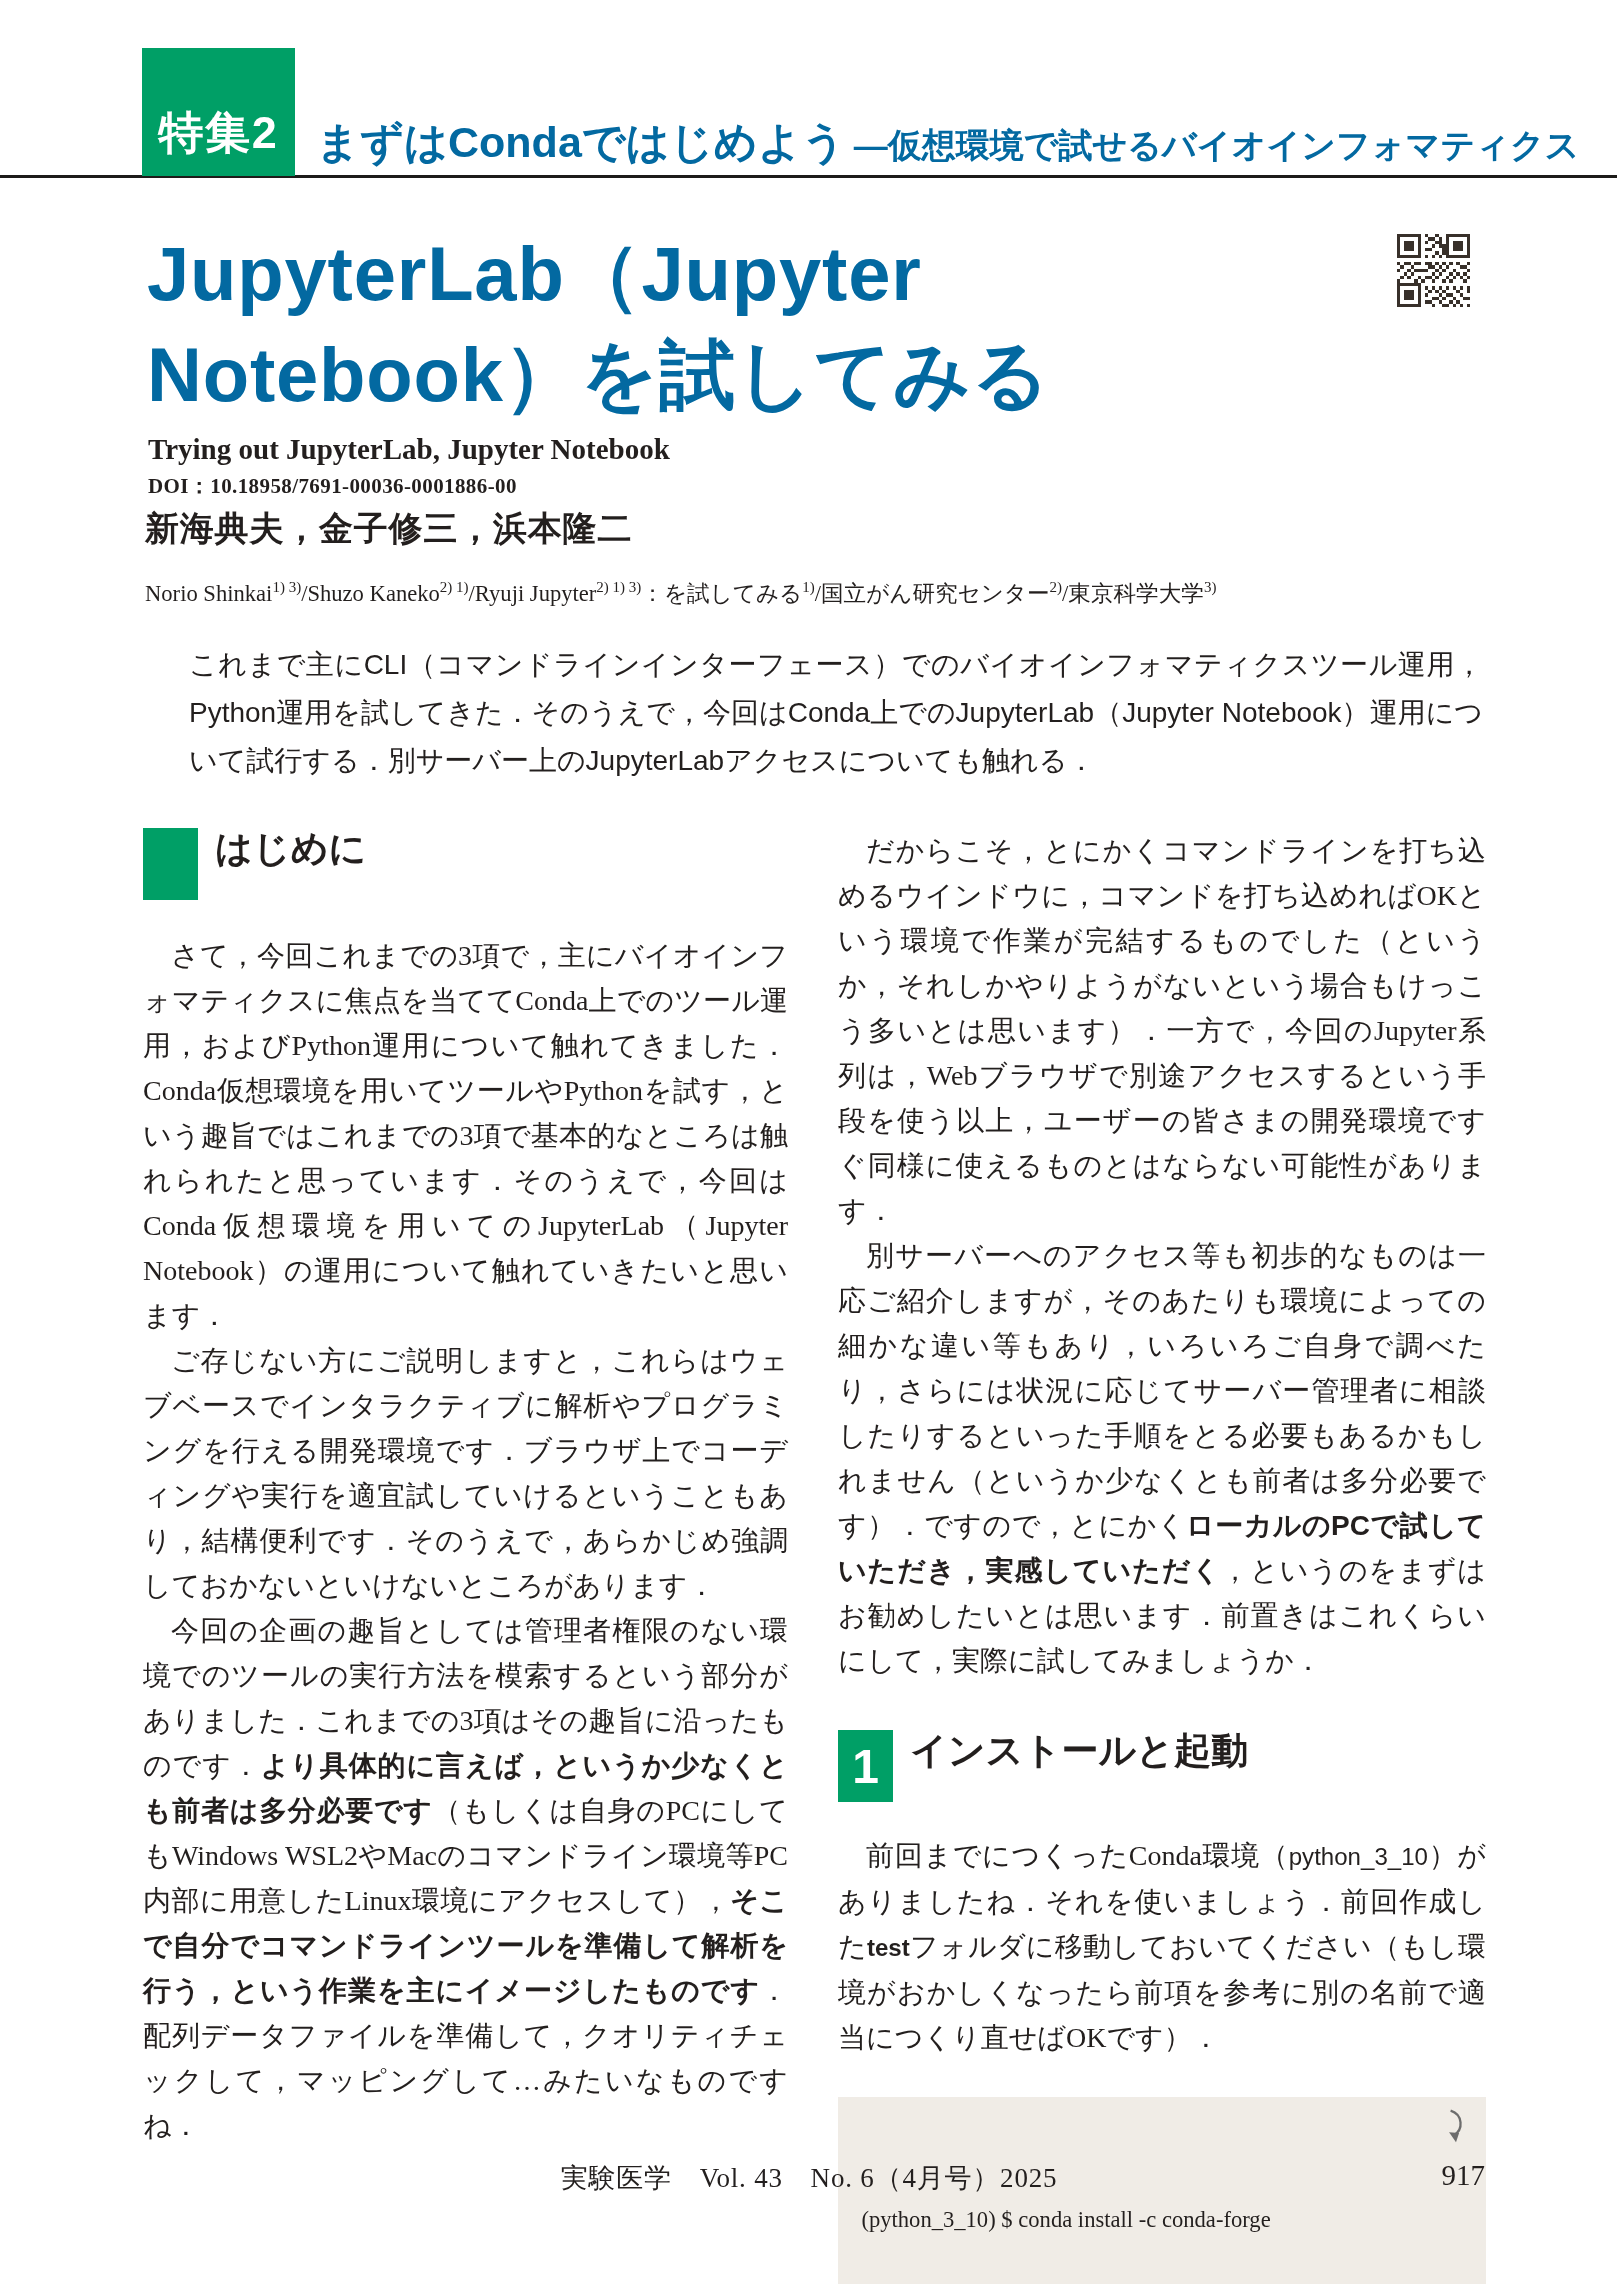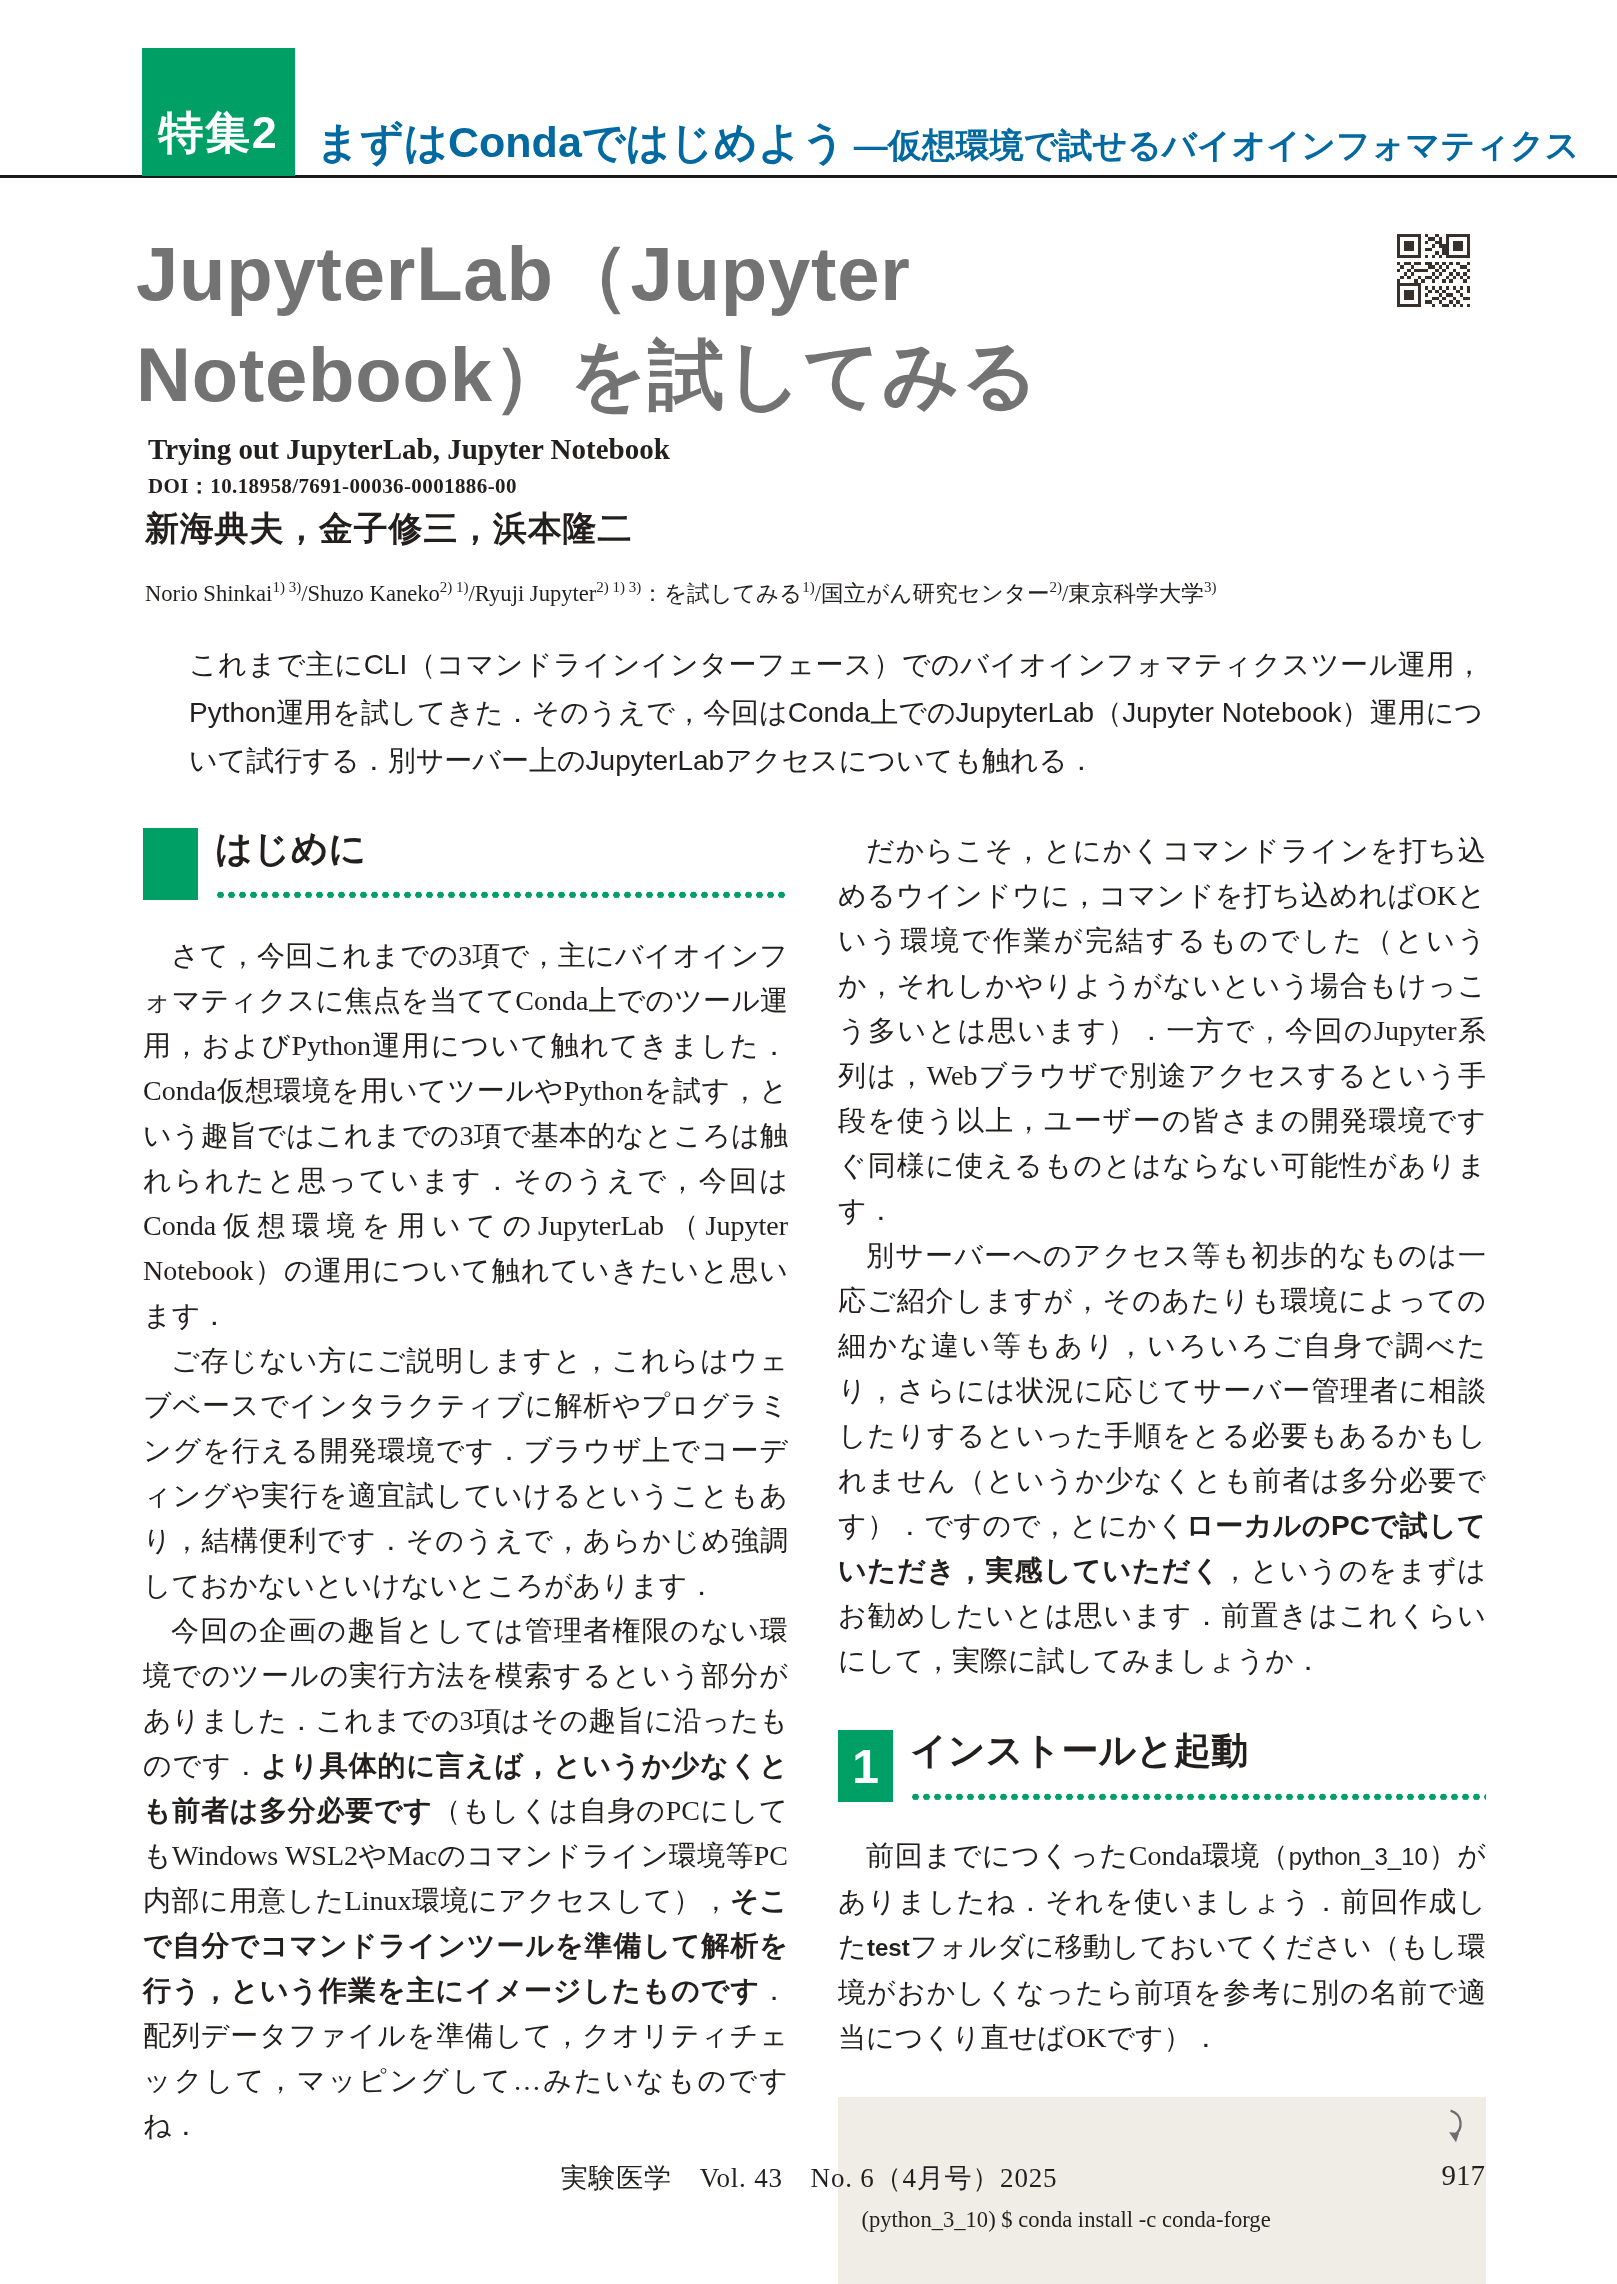--- a/index.html
+++ b/index.html
@@ -22,22 +22,22 @@
   }
   .feature-head {
     position:absolute; left:316px; top:114px; white-space:nowrap;
     display:flex; align-items:baseline; gap:7.8px; color:#0369a1; font-weight:bold;
   }
   .feature-head .ft-main { font-size:43px; }
   .feature-head .ft-sub  { font-size:34px; }
 
   
   .main-title {
-    position:absolute; left:136px; top:223px; font-weight:bold;
-    font-size:76px; line-height:101px; letter-spacing:0.8px; color:#737373;
+    position:absolute; left:147px; top:223px; font-weight:bold;
+    font-size:76px; line-height:101px; letter-spacing:0.8px; color:#0369a1;
   }
   .qr { position:absolute; left:1397px; top:234px; width:73px; height:73px; }
   .subtitle-en { position:absolute; left:148px; top:433px; font-weight:bold; font-size:29px; }
   .doi-line    { position:absolute; left:148px; top:472px; font-weight:bold; font-size:21px; letter-spacing:0.4px; }
 
   .authors-ja { position:absolute; left:145px; top:506px; font-weight:bold; font-size:34px; letter-spacing:0.8px; }
   .affiliation { position:absolute; left:145px; top:578px; font-size:22.6px; white-space:nowrap; }
   .affiliation sup { font-size:15px; }
 
   
@@ -57,21 +57,21 @@
 
   
   .sec { display:flex; gap:17px; }
   .sec.first { margin-bottom:33px; }
   .sec.numbered { margin-top:47px; margin-bottom:31px; }
   .sec-box {
     flex:none; width:55px; height:72px; background:#009f66;
     color:#ffffff; font-weight:bold; font-size:48px;
     display:flex; align-items:center; justify-content:center;
   }
-  .sec-body { flex:1; display:flex; flex-direction:column; justify-content:space-between; padding-bottom:1.6px; }
+  .sec-body { flex:1; display:flex; flex-direction:row; justify-content:space-between; padding-bottom:1.6px; }
   .sec-title { font-weight:bold; font-size:37px; line-height:1.15; text-indent:0; }
   .dots {
     height:7.8px; margin-top:9.4px;
     background-image:radial-gradient(circle, #009f66 0 3.1px, transparent 3.5px);
     background-size:11px 7.8px; background-repeat:repeat-x; background-position:0 50%;
   }
 
   
   .code-block {
     position:relative; margin-top:37px; background:#f0ece6;

